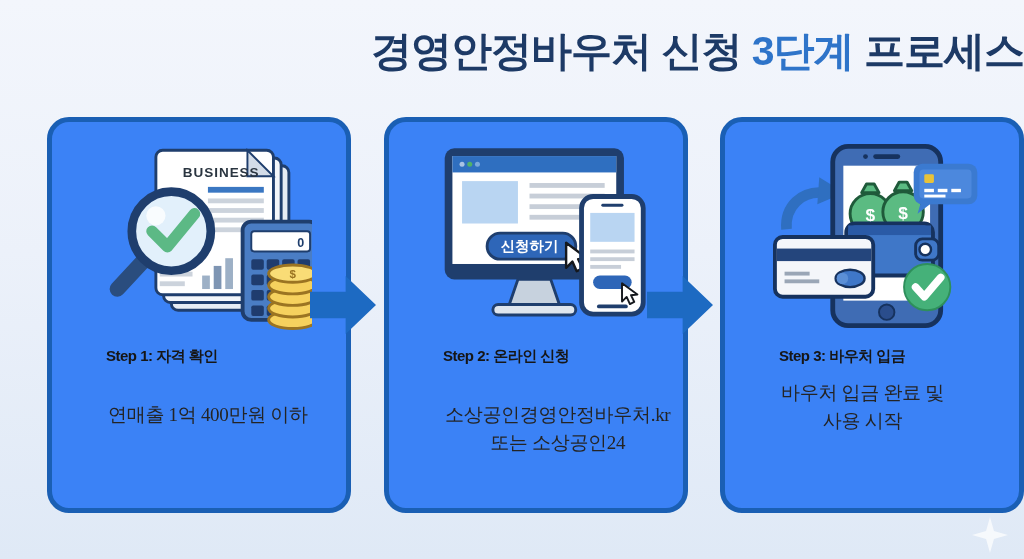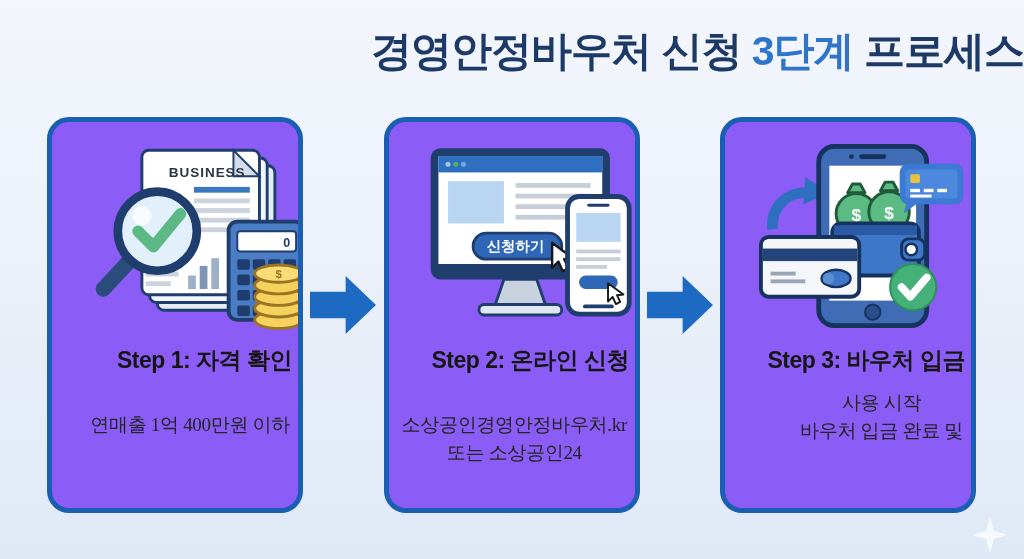--- a/index.html
+++ b/index.html
@@ -15,27 +15,28 @@
     position:absolute;top:24px;left:0;width:1024px;
     text-align:right;font-size:41px;font-weight:800;letter-spacing:-1px;
     color:#1d3a66;
   }
   .title span{white-space:pre-wrap;}
   .title .hl{color:#2e74c9;}
 
   
   .card{
     position:absolute;top:117px;width:246px;height:386px;
-    background:#8b5cf6;border:5px solid #1a5fb4;border-radius:22px;
-    display:flex;flex-direction:column;align-items:flex-end;
+    background:#3b82f6;border:5px solid #1a5fb4;border-radius:22px;
+    display:flex;flex-direction:column;align-items:flex-start;
     box-sizing:content-box;
+    padding-left:48px;
   }
   .illus{height:198px;margin-top:16px;display:flex;align-items:center;justify-content:center;}
   .card-title{
-    margin:10px 6px 0 6px;font-size:23px;font-weight:800;color:#161616;
+    margin:10px 6px 0 6px;font-size:15px;font-weight:800;color:#161616;
     text-align:center;line-height:1.28;letter-spacing:-0.5px;
   }
   .card-title .line{display:block;}
   .card-sub{
     margin:36px 8px 0 8px;font-size:19px;font-weight:400;color:#242424;
     text-align:center;line-height:1.45;letter-spacing:-0.3px;
   }
   .card-sub .line{display:block;font-family:Liberation Serif, serif;}
   .card.c3 .card-sub{margin-top:14px;}
 
@@ -248,19 +249,19 @@
         <g>
           <circle cx="160" cy="150" r="24" fill="#45b179" stroke="#2e8f5b" stroke-width="2"></circle>
           <path d="M148 150 l9 10 l17 -20" fill="none" stroke="#ffffff" stroke-width="8" stroke-linecap="round" stroke-linejoin="round"></path>
         </g>
       </svg>
     </div>
     <h2 class="card-title">
       <span class="line">Step 3: 바우처 입금</span>
     </h2>
     <p class="card-sub">
+      <span class="line">바우처 입금 완료 및</span>
       <span class="line">사용 시작</span>
-      <span class="line">바우처 입금 완료 및</span>
     </p>
   </section>
 
   <div class="sparkle"></div>
 </div>
 
 </body></html>

